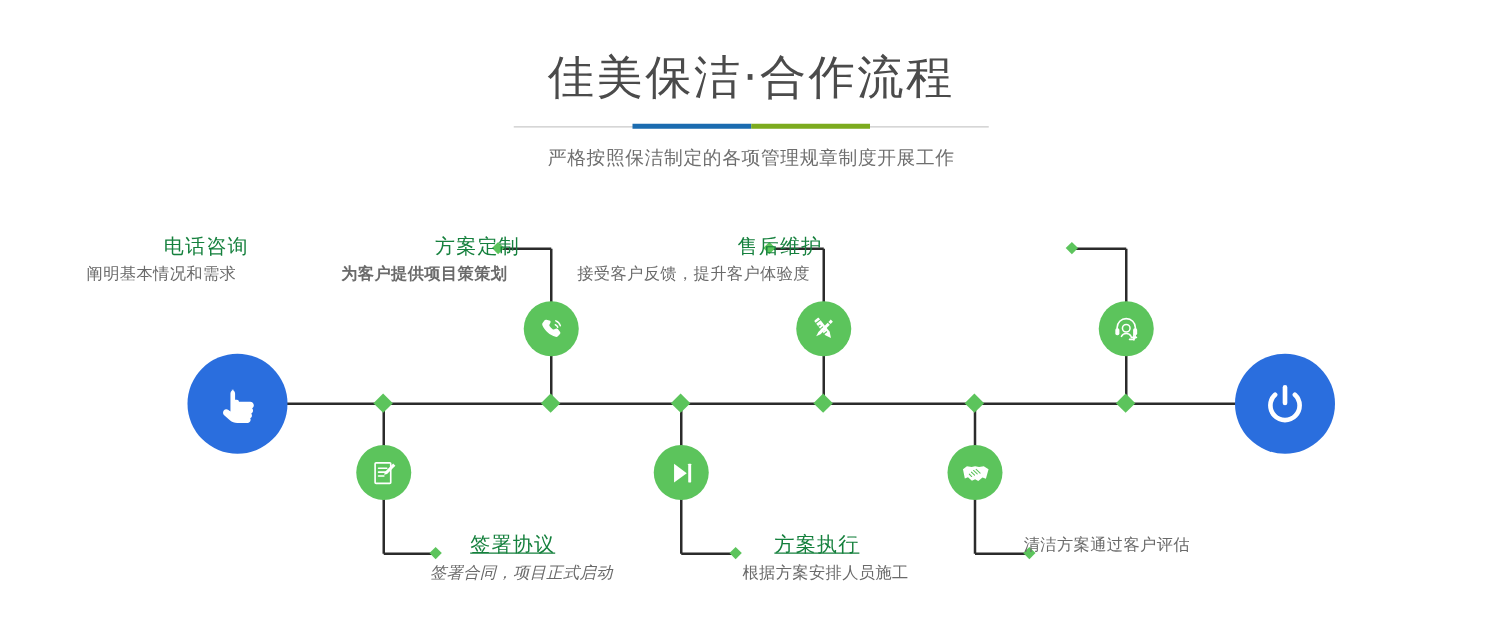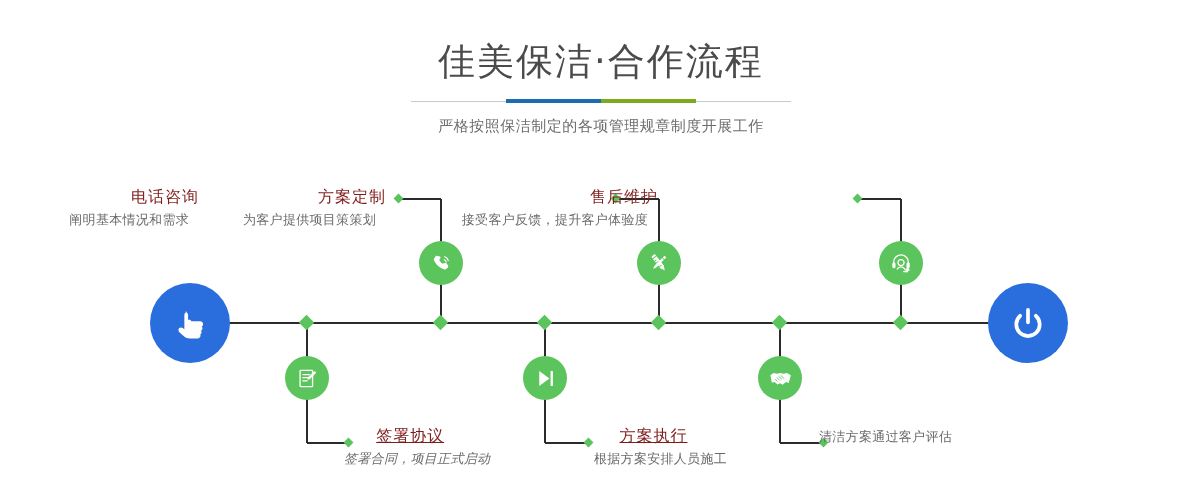--- a/index.html
+++ b/index.html
@@ -66,21 +66,21 @@
     position:absolute;width:11px;height:11px;
     transform:rotate(45deg);
     z-index:4;
   }
   .vline{position:absolute;width:2px;background:#2b2b2b;z-index:1;}
   .hline{position:absolute;height:2px;background:#2b2b2b;z-index:1;}
   .tick{position:absolute;width:7px;height:7px;transform:rotate(45deg);z-index:4;}
 
   .label{position:absolute;z-index:5;}
   .label .lt{
-    font-size:16px;line-height:22px;color:#7f1d1d;letter-spacing:1px;white-space:nowrap;
+    font-size:16px;line-height:22px;color:#15803d;letter-spacing:1px;white-space:nowrap;
   }
   .label .ls{
     font-size:13px;line-height:20px;color:#6a6a6a;letter-spacing:.3px;white-space:nowrap;margin-top:2px;
   }
   .label.top .lt{text-align:right;}
   .label.top .ls{text-align:right;}
   .label.bottom .lt{text-align:center;text-decoration:underline;}
   .label.bottom .ls{text-align:left;}
 
   svg{display:block;}
@@ -173,23 +173,23 @@
           <rect x="26.5" y="33" width="5" height="2.2" fill="#5cc45c"></rect>
           <rect x="26.5" y="39" width="7" height="2.2" fill="#5cc45c"></rect>
         </g>
         <g transform="rotate(45 32 32)">
           <path fill="#ffffff" d="M29 9.5h6v6.5h-6z"></path>
           <path fill="#ffffff" d="M29 18h6v26l-3 9-3-9z"></path>
         </g>
       </svg>
         </span>
       </div>
-      <div class="label top" style="right: 584px; top: 186px;">
+      <div class="label top" style="right: 554px; top: 186px;">
         <div class="lt">方案定制</div>
-        <div class="ls" style="margin-right: 10px;">为客户提供项目策策划</div>
+        <div class="ls" style="margin-right: 10px; font-weight: bold;">为客户提供项目策策划</div>
       </div>
       <div class="vline" style="left: 544px; top: 322px; height: 121px;"></div>
       <div class="hline" style="left: 545px; top: 442px; width: 43px;"></div>
       <div class="tick" style="background: rgb(92, 196, 92); left: 585px; top: 439px;"></div>
       <div class="diamond" style="background: rgb(92, 196, 92); left: 539px; top: 317px;"></div>
       <div class="node-circle" style="background: rgb(92, 196, 92); left: 523px; top: 356px;">
         <span>
           <svg width="25" height="25" viewBox="0 0 64 64">
         <path fill="#ffffff" d="M16 13l26 19-26 19z"></path>
         <rect x="45" y="13" width="6" height="38" rx="1" fill="#ffffff"></rect>

